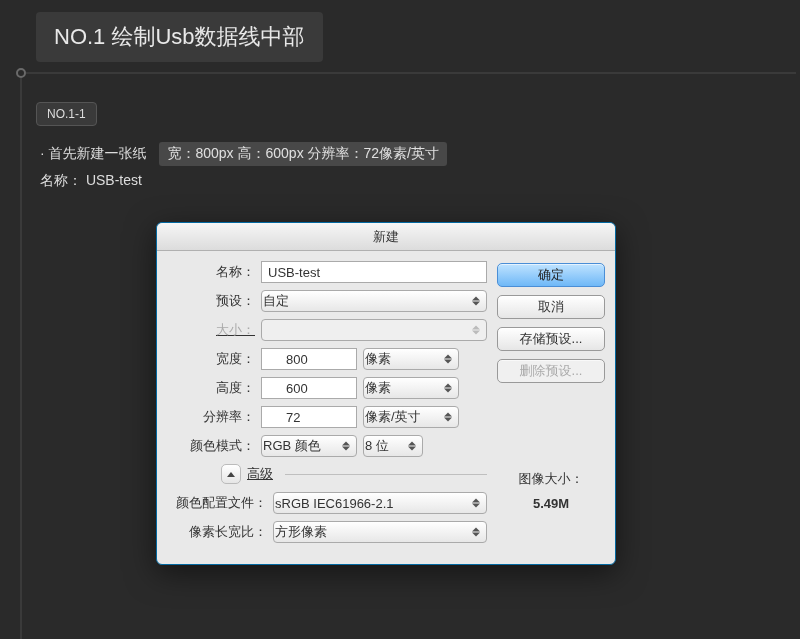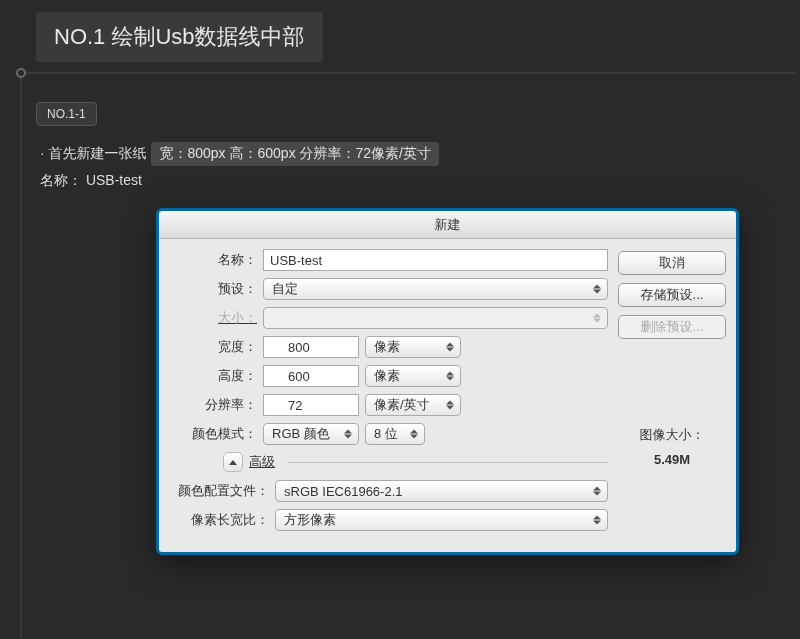--- a/index.html
+++ b/index.html
@@ -65,36 +65,36 @@
     margin: 16px 0 0 40px;
     color: #ddd;
     font-size: 14px;
   }
   .desc-line .gray-badge {
     background: #484848;
     border-radius: 3px;
     padding: 3px 8px;
     color: #e0e0e0;
     display: inline-block;
-    margin: 0 1px;
+    margin: 0 9px;
   }
   .name-line {
     margin: 6px 0 0 40px;
     color: #ddd;
     font-size: 14px;
   }
 
   
   .dialog {
     position: absolute;
     left: 156px;
-    top: 208px;
-    width: 583px;
+    top: 222px;
+    width: 460px;
     background: #e9e9e9;
-    border: 3px solid #0369a1;
+    border: 1px solid #0369a1;
     border-radius: 6px;
     box-shadow: 0 8px 30px rgba(0,0,0,0.5);
     color: #333;
   }
   .dialog-title {
     text-align: center;
     font-size: 13px;
     padding: 5px 0 4px;
     background: linear-gradient(#f6f6f6, #dcdcdc);
     border-bottom: 1px solid #b0b0b0;
@@ -139,21 +139,21 @@
     font-size: 13px;
     color: #333;
   }
   .text-input.small { width: 96px; flex: none; padding-left: 24px; }
   .dropdown {
     flex: 1;
     height: 22px;
     border: 1px solid #aaa;
     border-radius: 4px;
     background: linear-gradient(#ffffff, #e7e7e7);
-    padding: 2px 22px 2px 8px;
+    padding: 2px 22px 2px 1px;
     font-size: 13px;
     color: #333;
     position: relative;
     display: flex;
     align-items: center;
     cursor: default;
   }
   .dropdown.disabled {
     background: #efefef;
     color: #bbb;
@@ -381,20 +381,21 @@
           <span class="chev">
               <span class="up"></span>
               <span class="down"></span>
             </span>
         </div>
       </div>
 
     </div>
 
     <div class="dialog-right">
+      <div class="mac-btn primary">确定</div>
       <div class="mac-btn">取消</div>
       <div class="mac-btn">存储预设...</div>
       <div class="mac-btn disabled">删除预设...</div>
 
       <div class="info-block">
         <div class="info-label">图像大小：</div>
         <div class="info-value">5.49M</div>
       </div>
     </div>
   </div>

